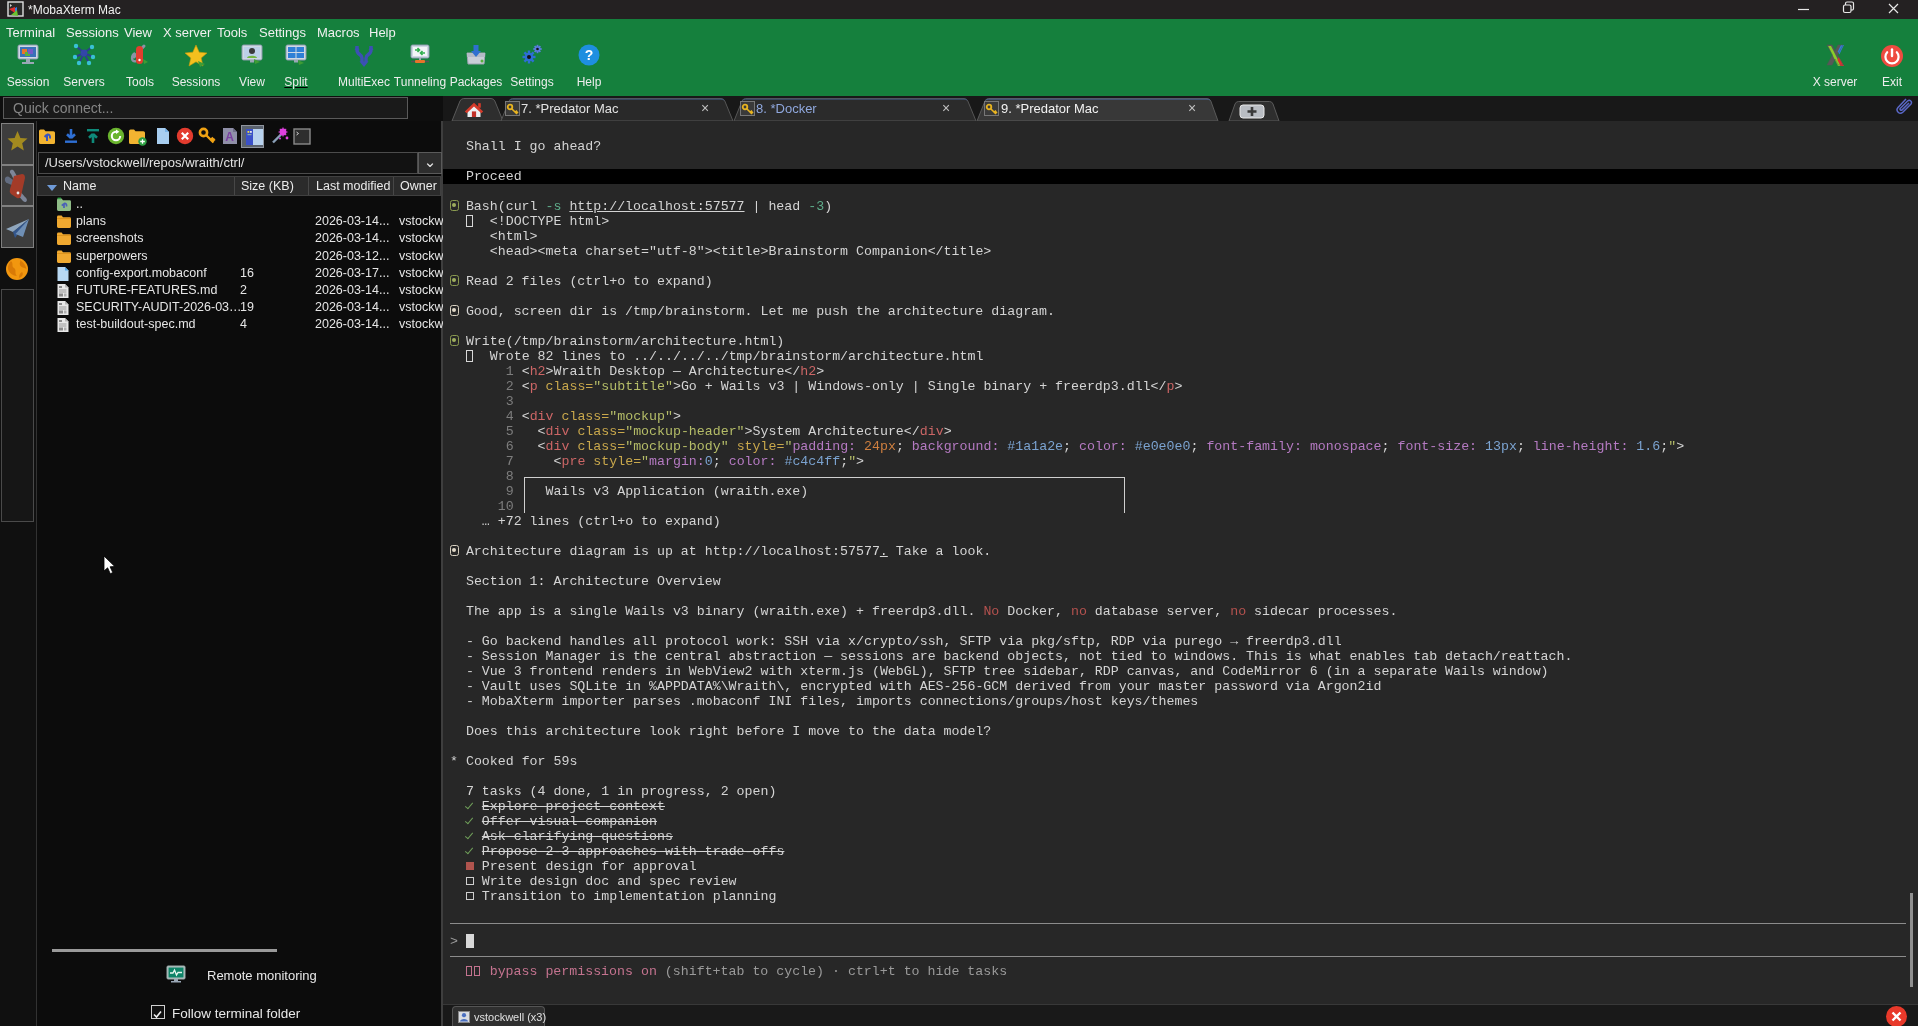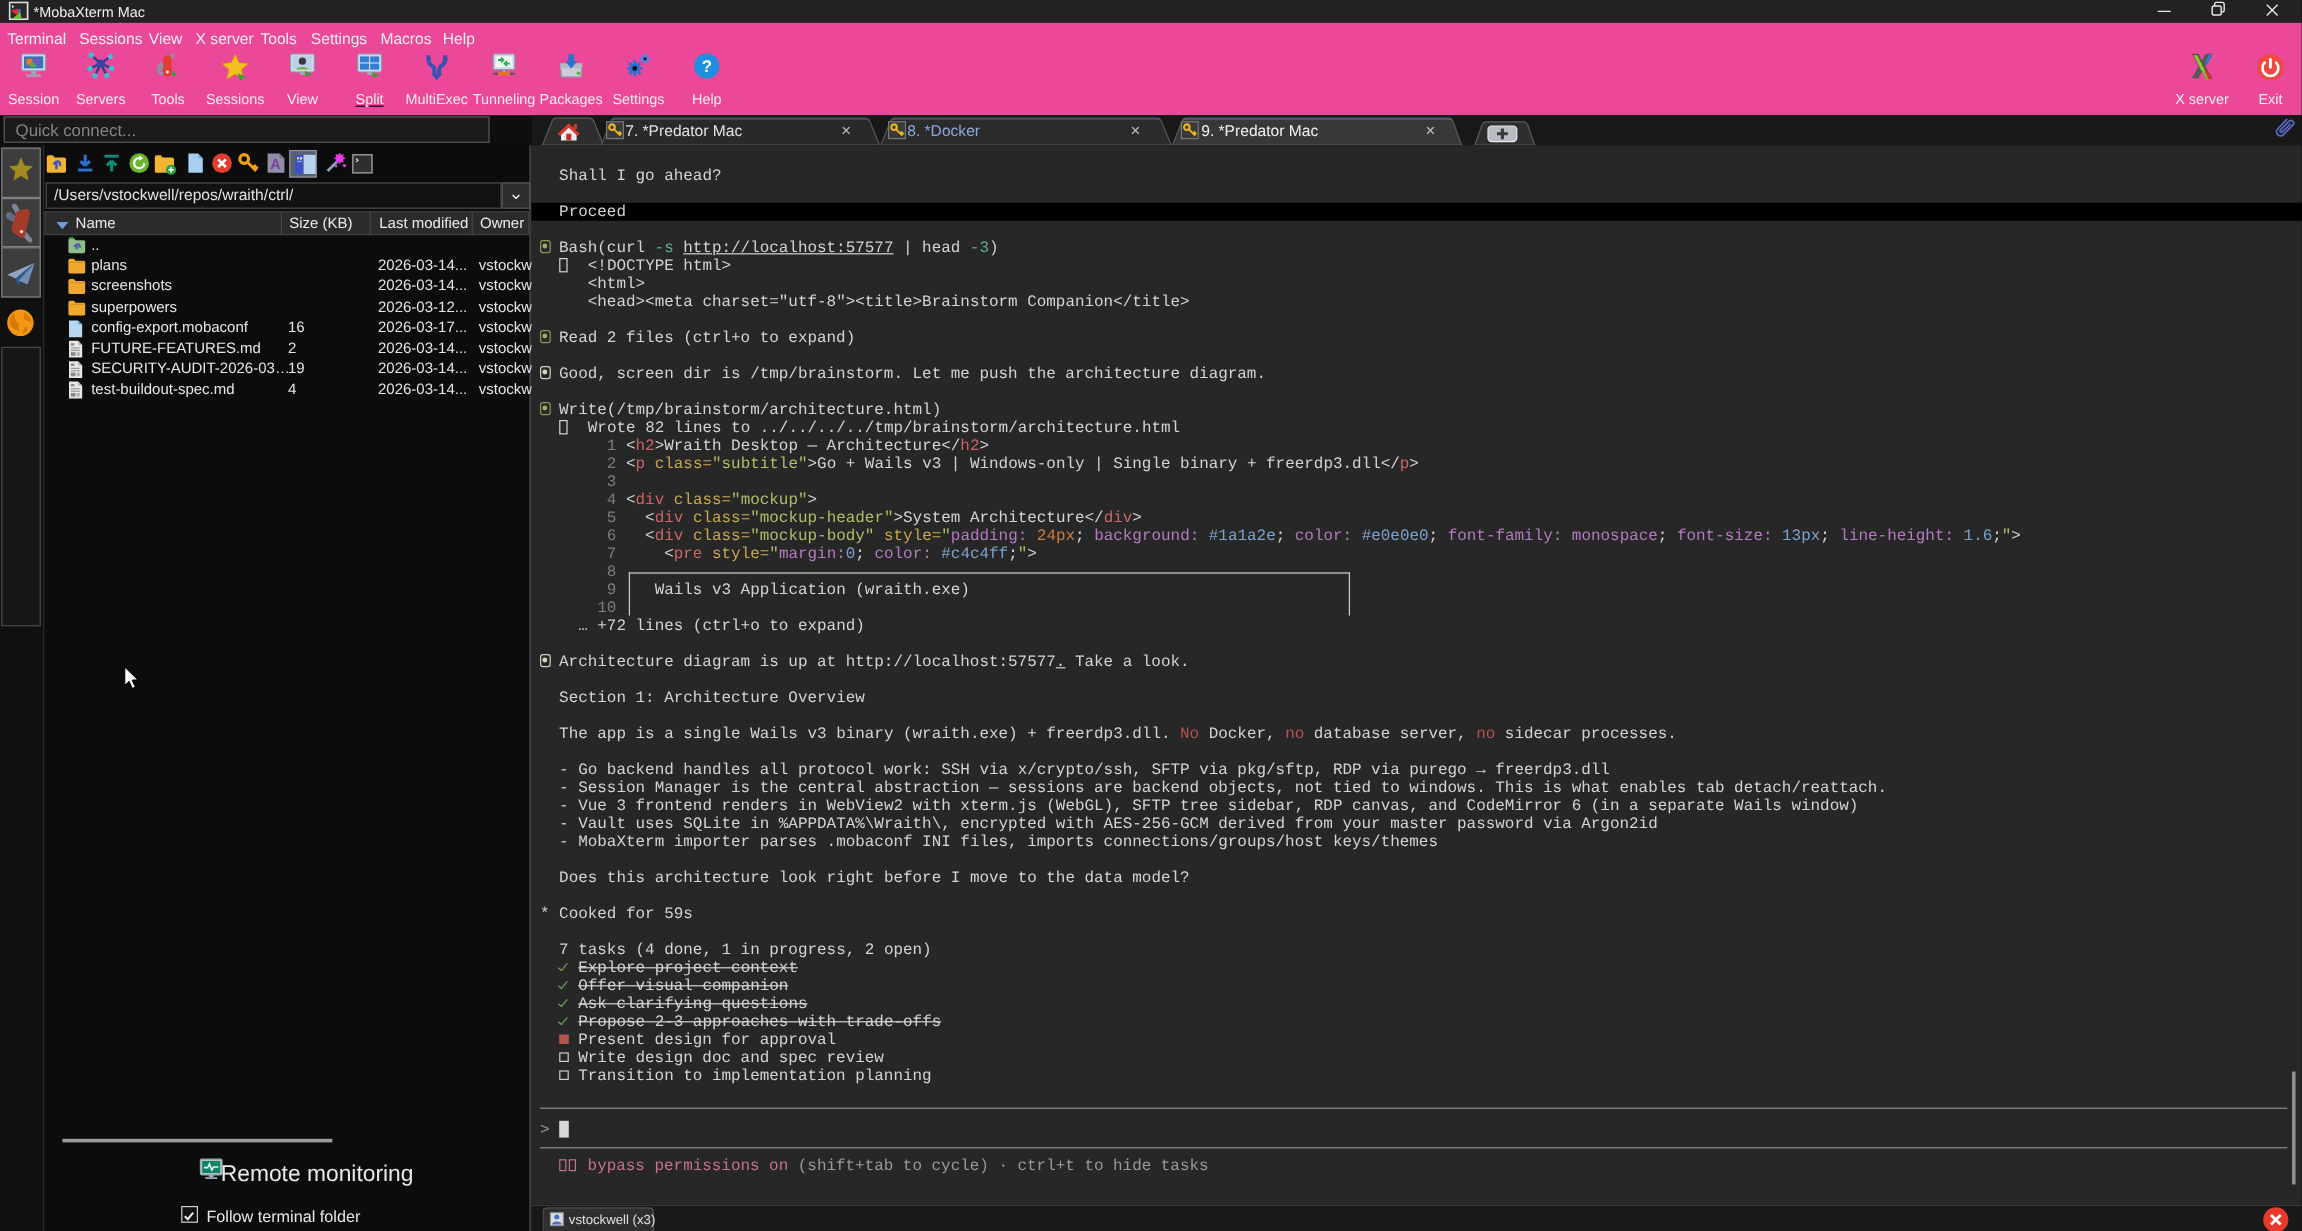--- a/index.html
+++ b/index.html
@@ -1,20 +1,20 @@
 <!DOCTYPE html>
 <html><head>
 <meta charset="utf-8">
 <style>
 * { margin:0; padding:0; box-sizing:border-box; }
 html,body { width:1918px; height:1026px; overflow:hidden; background:#0e0e0e; font-family:"Liberation Sans",sans-serif; }
 .abs { position:absolute; }
 #titlebar { position:absolute; left:0; top:0; width:1918px; height:19px; background:#242122; }
 #titletxt { position:absolute; left:28px; top:3px; font-size:12px; color:#f0f0f0; }
-#header { position:absolute; left:0; top:19px; width:1918px; height:77px; background:#ec4899; }
+#header { position:absolute; left:0; top:19px; width:1918px; height:77px; background:#15803d; }
 .menuitem { position:absolute; top:6px; font-size:13px; color:#f0f0f0; }
 .tbtn { position:absolute; top:24px; width:56px; text-align:center; }
 .tbtn .lbl { display:block; margin-top:3px; font-size:12px; color:#ededed; }
 #qc { position:absolute; left:3px; top:97px; width:405px; height:22px; background:#1a1a1a; border:1px solid #5a5a5a; color:#858585; font-size:14px; line-height:20px; padding-left:9px; }
 #tabbar { position:absolute; left:443px; top:96px; width:1475px; height:25px; background:#181818; }
 #sidebar { position:absolute; left:0; top:121px; width:37px; height:905px; background:#101010; border-right:1px solid #323232; }
 .scell { position:absolute; left:1px; width:33px; background:#3d3d3d; border:1px solid #808080; }
 #filepanel { position:absolute; left:37px; top:121px; width:406px; height:905px; background:#0c0c0c; border-right:2px solid #3e3e3e; }
 #pathbar { position:absolute; left:1px; top:31px; width:380px; height:22px; background:#121212; border:1px solid #4c4c4c; color:#e2e2e2; font-size:13px; line-height:20px; padding-left:6px; }
 #pathdrop { position:absolute; left:381px; top:31px; width:24px; height:22px; background:#2d2d2d; border:1px solid #5a5a5a; color:#e8e8e8; text-align:center; font-size:15px; line-height:18px; }
@@ -127,21 +127,21 @@
         <path d="M16 18 l7 3 -5 3 z" fill="#3f9c35"></path>
       </svg><span class="lbl">Sessions</span></div>
   <div class="tbtn" style="left:224px;"><svg width="26" height="25" viewBox="0 0 26 25">
         <rect x="3" y="2" width="20" height="15" rx="1.5" fill="#cfd8e4" stroke="#8a99ac"></rect>
         <rect x="5" y="4" width="16" height="11" fill="#bcd0e8"></rect>
         <circle cx="13" cy="8" r="3" fill="#3a3a3a"></circle>
         <path d="M8 15 c0-3 10-3 10 0 z" fill="#74b843"></path>
         <rect x="11" y="17" width="4" height="2.5" fill="#9aa7b5"></rect>
         <path d="M15 16 l6 3 -5 2 z" fill="#3f9c35"></path>
       </svg><span class="lbl">View</span></div>
-  <div class="tbtn" style="left:280px;text-decoration:underline;"><svg width="26" height="25" viewBox="0 0 26 25">
+  <div class="tbtn" style="left:268px;text-decoration:underline;"><svg width="26" height="25" viewBox="0 0 26 25">
         <rect x="3" y="2" width="20" height="15" rx="1.5" fill="#cfd8e4" stroke="#8a99ac"></rect>
         <rect x="5" y="4" width="7.5" height="5" fill="#2f7fd6"></rect>
         <rect x="13.5" y="4" width="7.5" height="5" fill="#2f7fd6"></rect>
         <rect x="5" y="10" width="7.5" height="5" fill="#2f7fd6"></rect>
         <rect x="13.5" y="10" width="7.5" height="5" fill="#2f7fd6"></rect>
         <rect x="11" y="17" width="4" height="2.5" fill="#9aa7b5"></rect>
         <path d="M15 17 l6 3 -5 2 z" fill="#3f9c35"></path>
       </svg><span class="lbl">Split</span></div>
   <div class="tbtn" style="left:336px;"><svg width="26" height="25" viewBox="0 0 26 25">
         <path d="M6 3 L6 7 C6 12 11 11 11 15 L11 19 M20 3 L20 7 C20 12 15 11 15 15 L15 19" stroke="#3c50b4" stroke-width="3.4" fill="none"></path>
@@ -436,21 +436,21 @@
       </div>
   </div>
   <div class="abs" style="left:15px;top:828px;width:225px;height:3px;background:#9a9a9a;"></div>
   <div class="abs" style="left:129px;top:844px;width:20px;height:18px;"><svg width="20" height="18" viewBox="0 0 20 18">
         <rect x="1" y="1" width="18" height="13" rx="1" fill="#b8c4c4" stroke="#9aa"></rect>
         <rect x="2.5" y="2.5" width="15" height="10" fill="#0e8468"></rect>
         <path d="M4 8 L7 8 L8.5 5 L10.5 10 L12 7.5 L16 7.5" stroke="#e8f8f0" stroke-width="1.3" fill="none"></path>
         <rect x="8" y="14" width="4" height="2" fill="#9aa7b5"></rect>
         <rect x="5" y="16" width="10" height="1.5" fill="#9aa7b5"></rect>
       </svg></div>
-  <div class="abs" style="left:147px;top:847px;font-size:19px;color:#e8e8e8;">Remote monitoring</div>
+  <div class="abs" style="left:170px;top:847px;font-size:13px;color:#e8e8e8;">Remote monitoring</div>
   <div class="abs" style="left:114px;top:884px;width:14px;height:14px;border:1.5px solid #d0d0d0;background:#111;"><svg width="11" height="11" viewBox="0 0 11 11">
         <path d="M2 5.5 L4.5 8 L9 2.5" stroke="#f0f0f0" stroke-width="1.6" fill="none"></path>
       </svg></div>
   <div class="abs" style="left:135px;top:885px;font-size:13.5px;color:#e8e8e8;">Follow terminal folder</div>
 </div>
 <div id="terminal">
   <div id="tlines">
 <div class="ln">  Shall I go ahead?</div>
 <div class="ln"></div>
 <div class="ln" style="background:#000;margin-left:-7px;padding-left:7px;width:1576px;">  Proceed</div>

